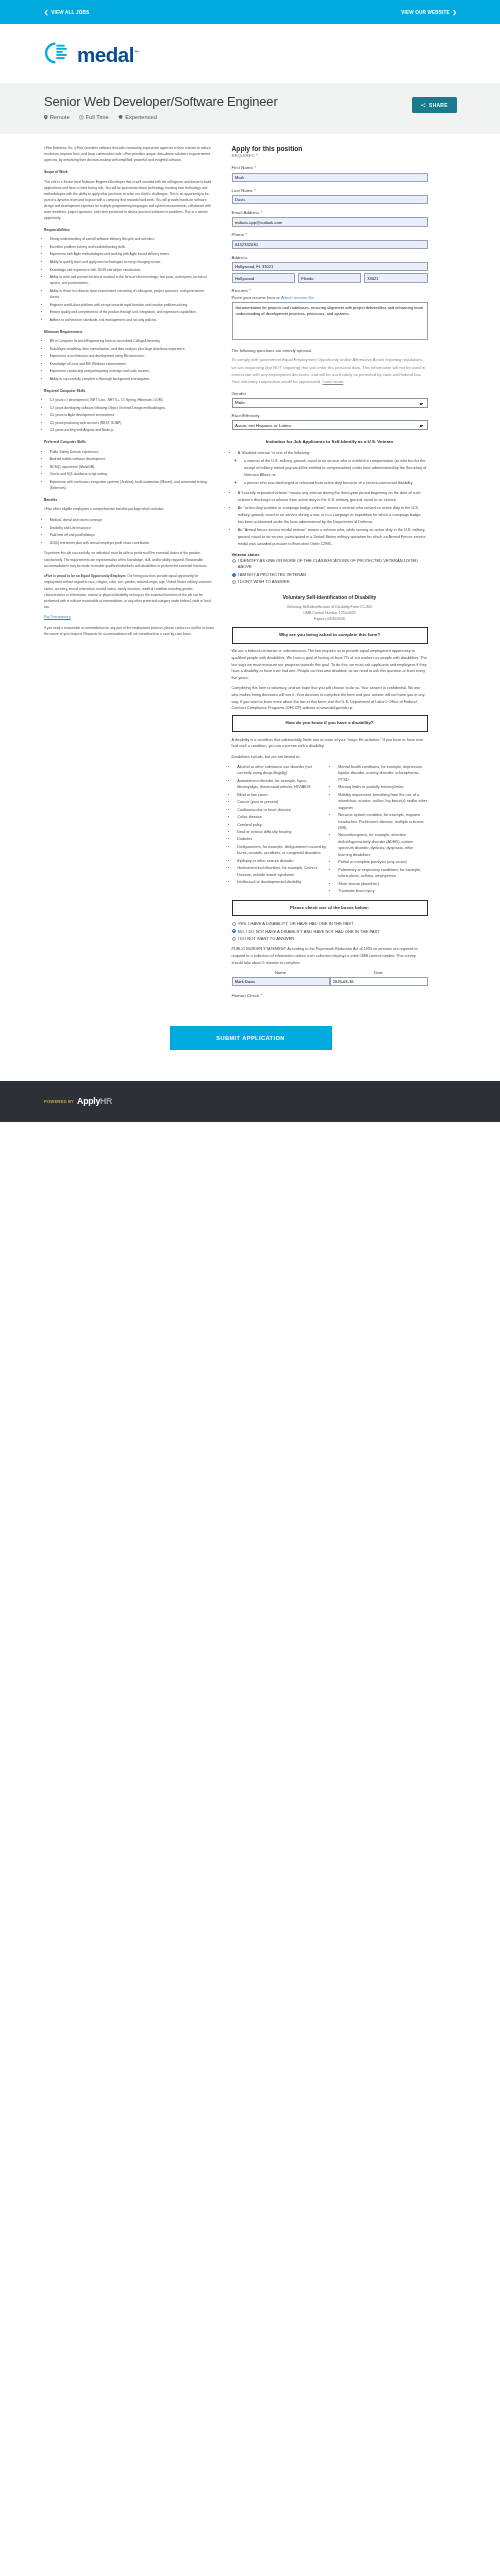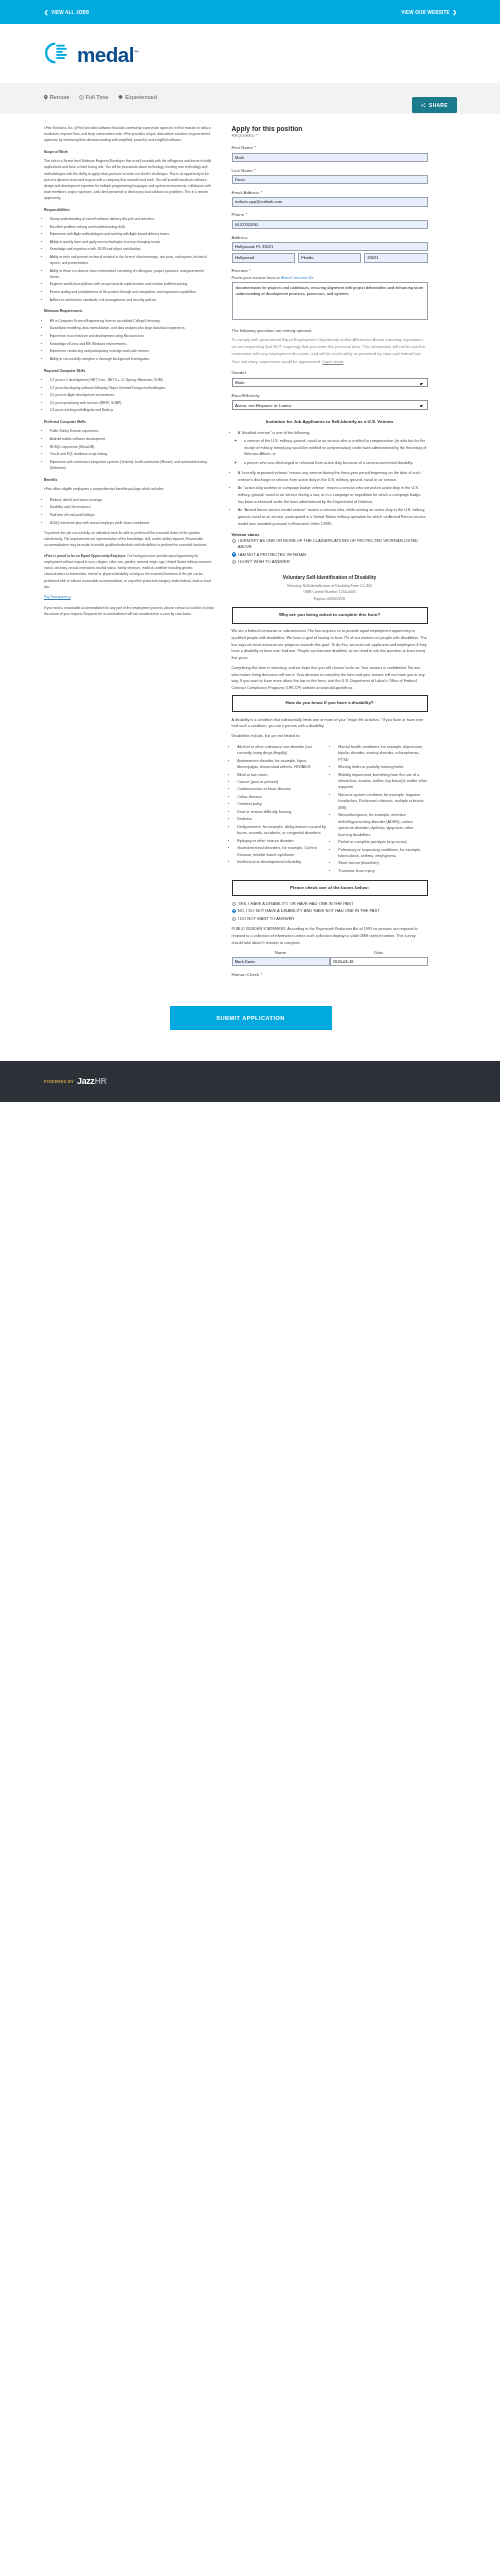--- a/index.html
+++ b/index.html
@@ -336,20 +336,21 @@
       <rect x="24" y="13" width="20" height="3.6" fill="#00aade"></rect>
       <rect x="24" y="19" width="12" height="3.6" fill="#00aade"></rect>
       <rect x="24" y="25" width="20" height="3.6" fill="#00aade"></rect>
       <rect x="24" y="31" width="16" height="3.6" fill="#00aade"></rect>
     </svg>
     <div class="logo-text"><span class="c">medal</span><span class="tm">™</span></div>
   </div>
 </div>
 
 <div class="titleband">
+  <h1 class="jobtitle">Senior Web Developer/Software Engineer</h1>
   <div class="metarow">
     <span class="meta">
       <svg width="3.6" height="4.6" viewBox="0 0 7 9">
           <path d="M3.5 0C1.6 0 0 1.5 0 3.4 0 6 3.5 9 3.5 9S7 6 7 3.4C7 1.5 5.4 0 3.5 0zm0 4.7a1.3 1.3 0 110-2.6 1.3 1.3 0 010 2.6z" fill="#58585a"></path>
         </svg>
       <span>Remote</span>
     </span>
     <span class="meta">
       <svg width="4.6" height="4.6" viewBox="0 0 9 9">
           <circle cx="4.5" cy="4.5" r="4" fill="none" stroke="#58585a" stroke-width="0.9"></circle>
@@ -606,15 +607,15 @@
     <div class="human-check"><span>Human Check</span> <span class="req-star">*</span></div>
   </div>
 </div>
 
 <div class="submit-wrap">
   <button class="submit-btn">SUBMIT APPLICATION</button>
 </div>
 
 <div class="footer">
   <span class="footer-powered">POWERED BY</span>
-  <span class="footer-jazz"><span>Jazz</span><span class="hr">HR</span></span>
+  <span class="footer-jazz"><span>Apply</span><span class="hr">HR</span></span>
 </div>
 
 
 </body></html>

